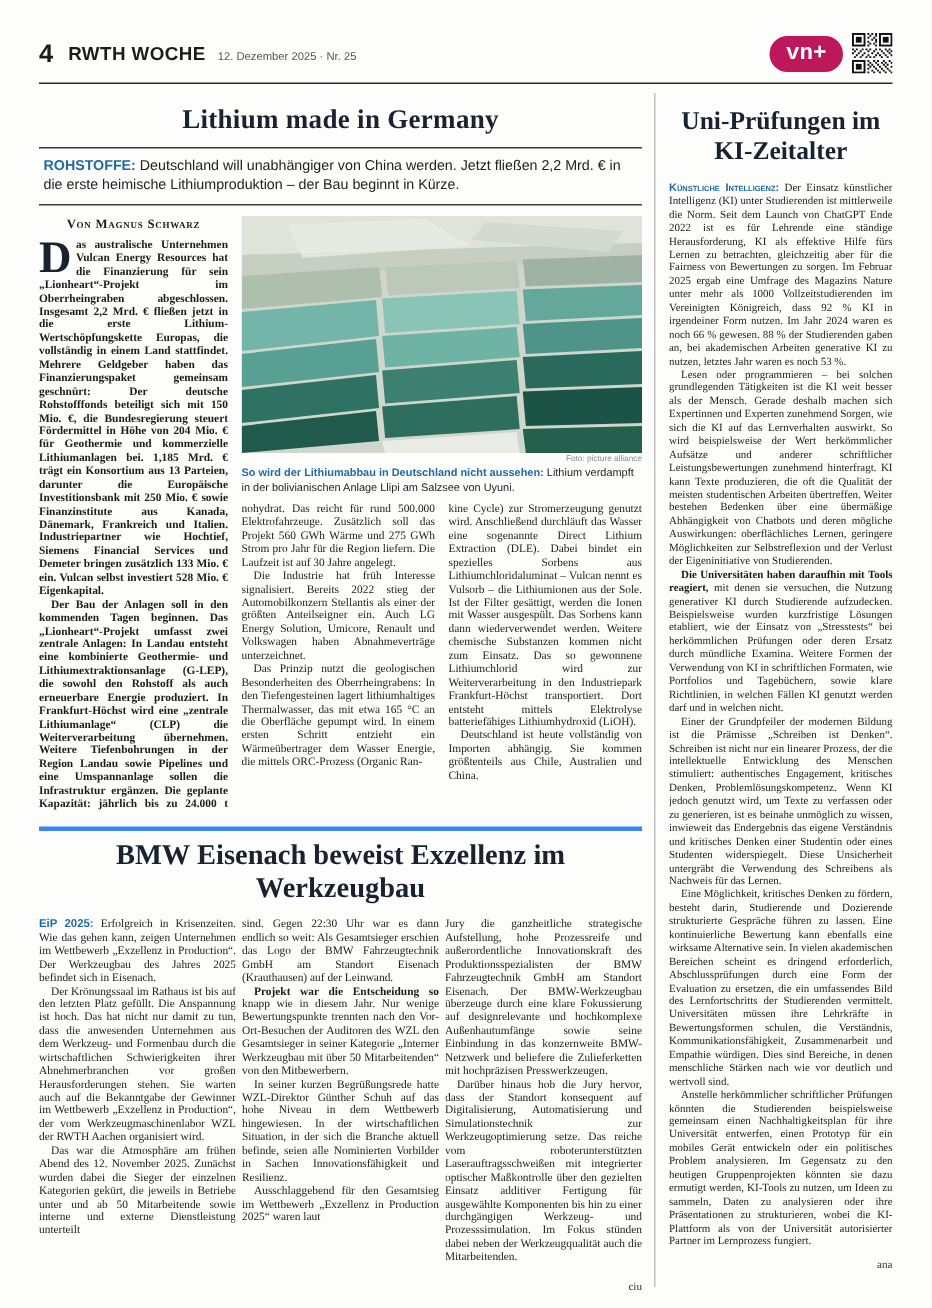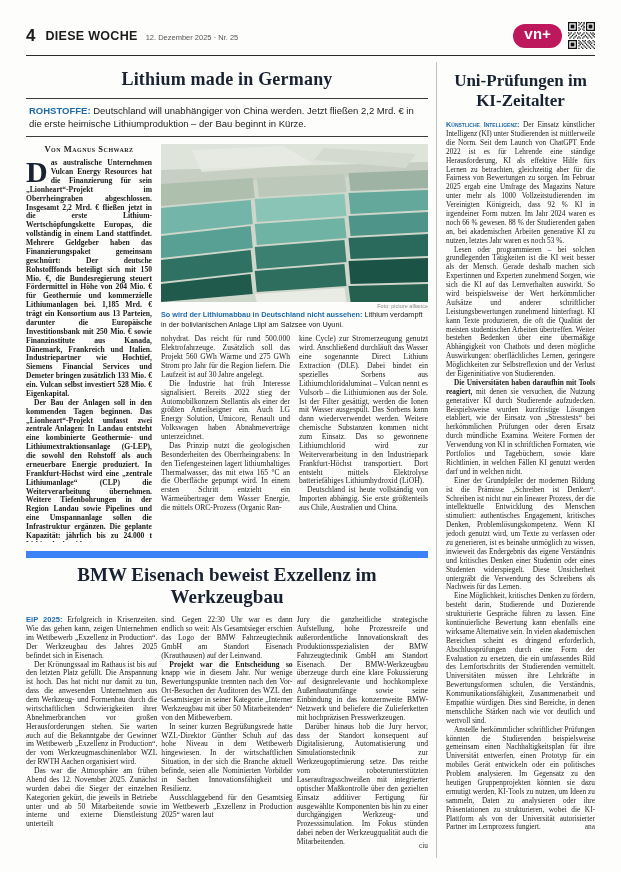--- a/index.html
+++ b/index.html
@@ -35,39 +35,39 @@
   .credit { font-family:"Liberation Sans", sans-serif; font-size:5.5px; color:#8a8a8a; text-align:right; margin:1px 0 1px; }
   .caption { font-family:"Liberation Sans", sans-serif; font-size:7.3px; line-height:1.32; color:#222; margin-bottom:6px; }
   .caption .lead { color:#1e6aa8; font-weight:bold; }
   .mcols23 { display:flex; gap:9px; flex:1; overflow:hidden; }
   .mcol { flex:1; overflow:hidden; }
   
   .body-text p { margin:0; text-align:justify; font-size:7.6px; line-height:1.17; hyphens:auto; }
   .body-text p + p { text-indent:8px; }
   .dropcap::first-letter { float:left; font-size:30px; line-height:23px; padding:1px 3px 0 0; color:#182230; }
   
-  .bmw { margin-top:9px; border-top:7px solid #3b82f6; padding-top:3px; }
+  .bmw { margin-top:9px; border-top:3px solid #3b82f6; padding-top:3px; }
   .bmw h2 { text-align:center; font-size:19px; font-weight:bold; color:#182230; margin:3px 0 8px; }
   .bmw-cols { display:flex; gap:4px; height:250px; overflow:hidden; position:relative; }
   .bcol { flex:1; overflow:hidden; }
   
   .side-head { text-align:center; font-size:17px; font-weight:bold; color:#182230; line-height:1.18; margin:9px 2px 10px; }
   .side-body { position:relative; height:726px; overflow:hidden; }
   .side-body p { font-size:7.3px; line-height:1.22; }
   .side-kicker { font-family:"Liberation Sans", sans-serif; font-weight:bold; color:#1e6aa8; font-variant:small-caps; }
-  .author { position:absolute; right:0; bottom:16px; background:#fdfdfb; padding-left:8px; font-size:7.4px; color:#333; }
+  .author { position:absolute; right:0; bottom:0; background:#fdfdfb; padding-left:8px; font-size:7.4px; color:#333; }
 </style>
 </head>
 <body>
 
 <div class="page">
 
   <div class="header">
     <span class="page-num">4</span>
-    <span class="section">DIESE WOCHE</span>
+    <span class="section">RWTH WOCHE</span>
     <span class="date">12. Dezember 2025 · Nr. 25</span>
     <span class="logo">vn+</span>
     <svg class="qr" viewBox="0 0 21 21">
       <rect width="21" height="21" fill="#fff"></rect>
       <g fill="#111">
         <rect x="0" y="0" width="7" height="7"></rect>
           <rect x="14" y="0" width="7" height="7"></rect>
           <rect x="0" y="14" width="7" height="7"></rect>
       </g>
       <g fill="#fff">
@@ -133,21 +133,21 @@
             <span>Lithium verdampft in der bolivianischen Anlage Llipi am Salzsee von Uyuni.</span>
           </div>
           <div class="mcols23">
             <div class="mcol">
               <p>nohydrat. Das reicht für rund 500.000 Elektrofahrzeuge. Zusätzlich soll das Projekt 560 GWh Wärme und 275 GWh Strom pro Jahr für die Region liefern. Die Laufzeit ist auf 30 Jahre angelegt.</p>
               <p>Die Industrie hat früh Interesse signalisiert. Bereits 2022 stieg der Automobilkonzern Stellantis als einer der größten Anteilseigner ein. Auch LG Energy Solution, Umicore, Renault und Volkswagen haben Abnahmeverträge unterzeichnet.</p>
               <p>Das Prinzip nutzt die geologischen Besonderheiten des Oberrheingrabens: In den Tiefengesteinen lagert lithiumhaltiges Thermalwasser, das mit etwa 165 °C an die Oberfläche gepumpt wird. In einem ersten Schritt entzieht ein Wärmeübertrager dem Wasser Energie, die mittels ORC-Prozess (Organic Ran-</p>
             </div>
             <div class="mcol">
               <p>kine Cycle) zur Stromerzeugung genutzt wird. Anschließend durchläuft das Wasser eine sogenannte Direct Lithium Extraction (DLE). Dabei bindet ein spezielles Sorbens aus Lithiumchloridaluminat – Vulcan nennt es Vulsorb – die Lithiumionen aus der Sole. Ist der Filter gesättigt, werden die Ionen mit Wasser ausgespült. Das Sorbens kann dann wiederverwendet werden. Weitere chemische Substanzen kommen nicht zum Einsatz. Das so gewonnene Lithiumchlorid wird zur Weiterverarbeitung in den Industriepark Frankfurt-Höchst transportiert. Dort entsteht mittels Elektrolyse batteriefähiges Lithiumhydroxid (LiOH).</p>
-              <p>Deutschland ist heute vollständig von Importen abhängig. Sie erste größtenteils aus Chile, Australien und China.</p>
+              <p>Deutschland ist heute vollständig von Importen abhängig. Sie kommen größtenteils aus Chile, Australien und China.</p>
             </div>
           </div>
         </div>
       </div>
 
       <div class="bmw">
         <h2>BMW Eisenach beweist Exzellenz im Werkzeugbau</h2>
         <div class="bmw-cols body-text">
           <div class="bcol">
             <p><span class="kicker">EiP 2025:</span> <span>Erfolgreich in Krisenzeiten. Wie das gehen kann, zeigen Unternehmen im Wettbewerb „Exzellenz in Production“. Der Werkzeugbau des Jahres 2025 befindet sich in Eisenach.</span></p>

